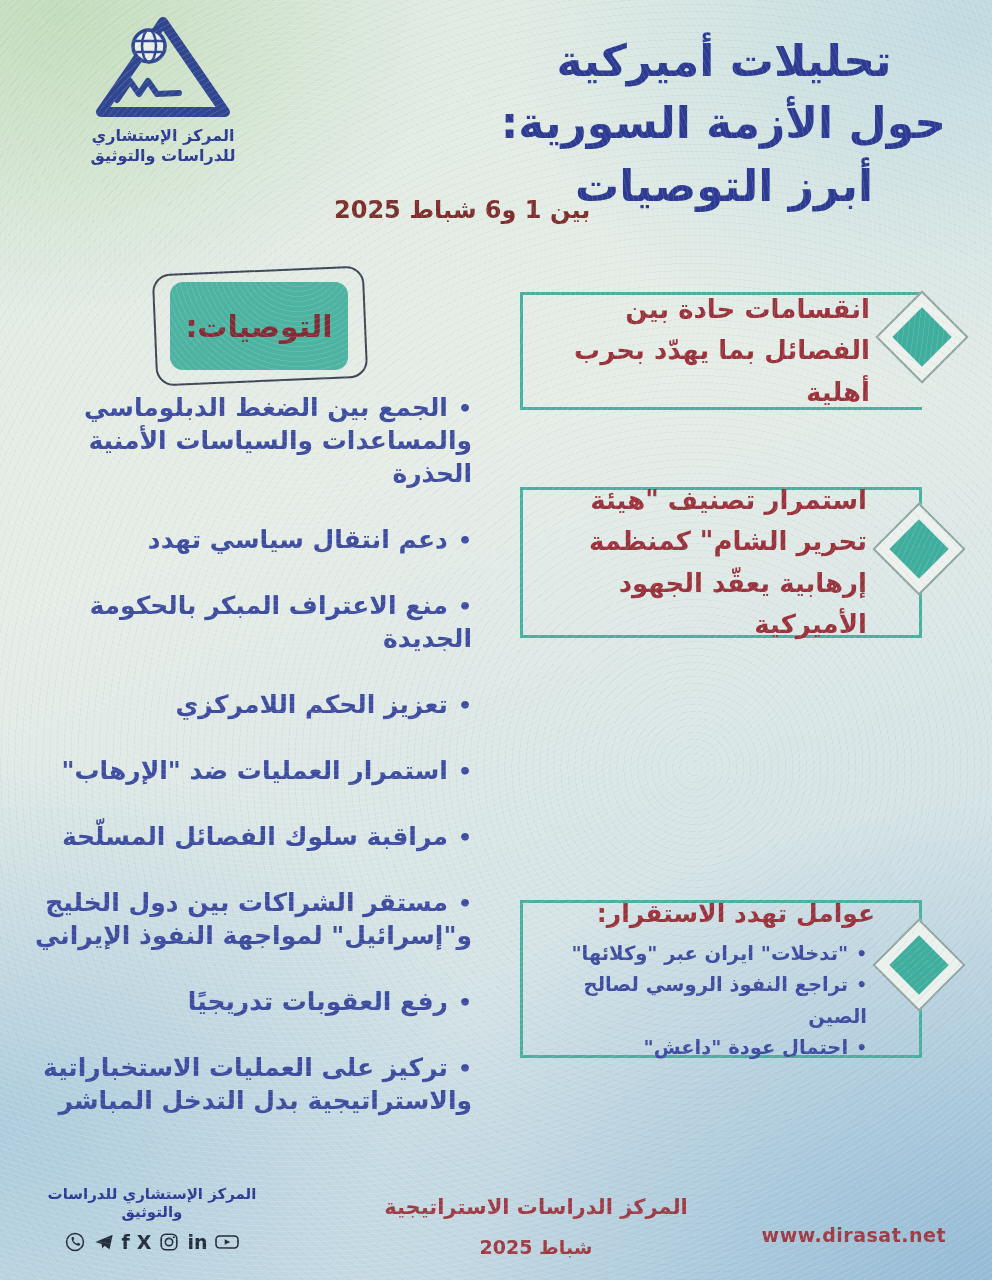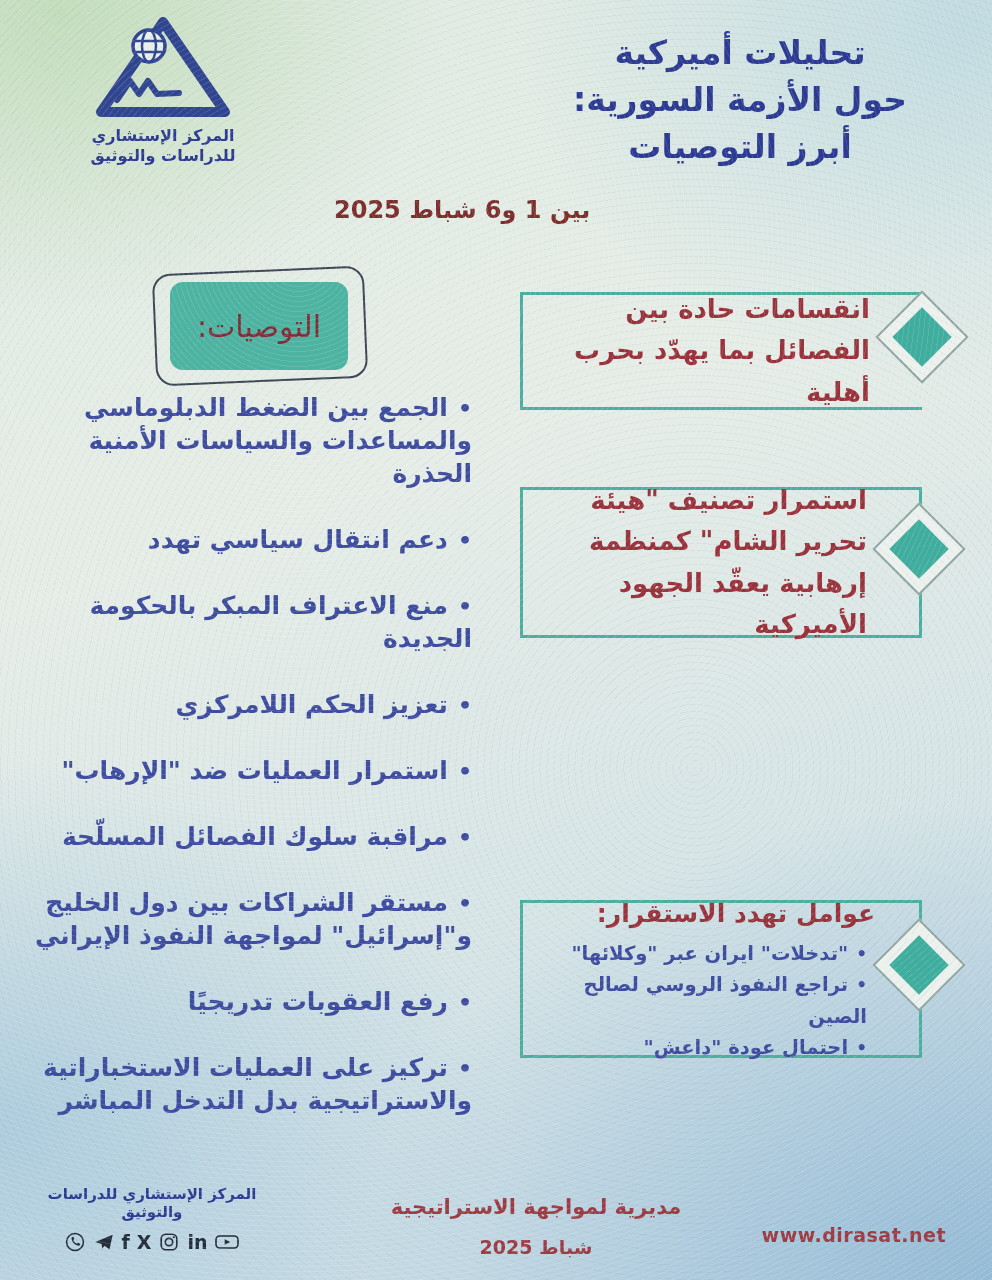--- a/index.html
+++ b/index.html
@@ -17,31 +17,31 @@
       radial-gradient(ellipse 760px 560px at 0% 88%, rgba(140,185,214,.55), transparent 66%),
       linear-gradient(160deg,#dfeae2 0%,#e6ede7 38%,#d6e4e6 68%,#c3d8e4 100%);
   }
   .page::after{content:"";position:absolute;inset:0;pointer-events:none;opacity:.16;
     background:repeating-radial-gradient(circle at 30% 20%, rgba(255,255,255,.7) 0 1px, transparent 1px 5px),
                repeating-radial-gradient(circle at 70% 60%, rgba(120,140,140,.5) 0 1px, transparent 1px 7px);}
   
   .logo{position:absolute;left:32px;top:8px;width:262px;text-align:center;}
   .logo svg{display:block;margin:0 auto;}
   .logo-text{color:var(--navy);font-weight:bold;font-size:16px;line-height:1.25;}
-  .title{position:absolute;right:30px;top:30px;width:444px;text-align:center;direction:rtl;
-    color:var(--navy);font-size:33px;font-weight:bold;line-height:1.42;white-space:nowrap;}
+  .title{position:absolute;right:46px;top:30px;width:444px;text-align:center;direction:rtl;
+    color:var(--navy);font-size:44px;font-weight:bold;line-height:1.42;white-space:nowrap;}
   .date{position:absolute;left:334px;top:196px;direction:rtl;color:var(--date-red);
     font-size:24px;font-weight:bold;}
   
   .rec-wrap{position:absolute;left:158px;top:272px;width:220px;height:120px;}
   .rec-outline{position:absolute;left:-4px;top:-2px;width:212px;height:112px;
     border:2.5px solid var(--outline-dark);border-radius:18px;transform:rotate(-2.4deg);}
   .rec-box{position:absolute;left:12px;top:10px;width:178px;height:88px;background:var(--teal-fill);
     border-radius:13px;display:flex;align-items:center;justify-content:center;
-    color:var(--label-red);font-size:30px;font-weight:normal;direction:rtl;}
+    color:var(--label-red);font-size:30px;font-weight:bold;direction:rtl;}
   
   .rec-list{position:absolute;left:22px;top:391px;width:450px;direction:rtl;text-align:right;
     color:var(--blue);font-size:25px;font-weight:bold;line-height:1.32;}
   .rec-item{margin-bottom:33px;}
   .rec-item .dot{margin-left:10px;font-size:22px;}
   
   .finding{position:absolute;left:520px;width:402px;border:3px solid var(--teal);
     display:flex;flex-direction:column;justify-content:center;direction:rtl;text-align:right;
     padding:10px 52px 10px 14px;color:var(--red);font-size:26px;font-weight:bold;line-height:1.58;}
   .finding.open-right{border-right:none;}
@@ -169,19 +169,19 @@
       <span class="sicon">
         <svg width="26" height="22" viewBox="0 0 28 24">
             <rect x="2" y="5.5" width="24" height="13" rx="4" fill="none" stroke="#232d3c" stroke-width="1.8"></rect>
             <path d="M11.5 9 L17.5 12 L11.5 15 Z" fill="#232d3c"></path>
           </svg>
       </span>
     </div>
   </div>
 
   <div class="footer-center">
-    <div class="footer-dept">مديرية لمواجهة الاستراتيجية</div>
+    <div class="footer-dept">المركز الدراسات الاستراتيجية</div>
     <div class="footer-issue">شباط 2025</div>
   </div>
 
   <div class="footer-right">www.dirasat.net</div>
 
 </div>
 
 </body></html>

